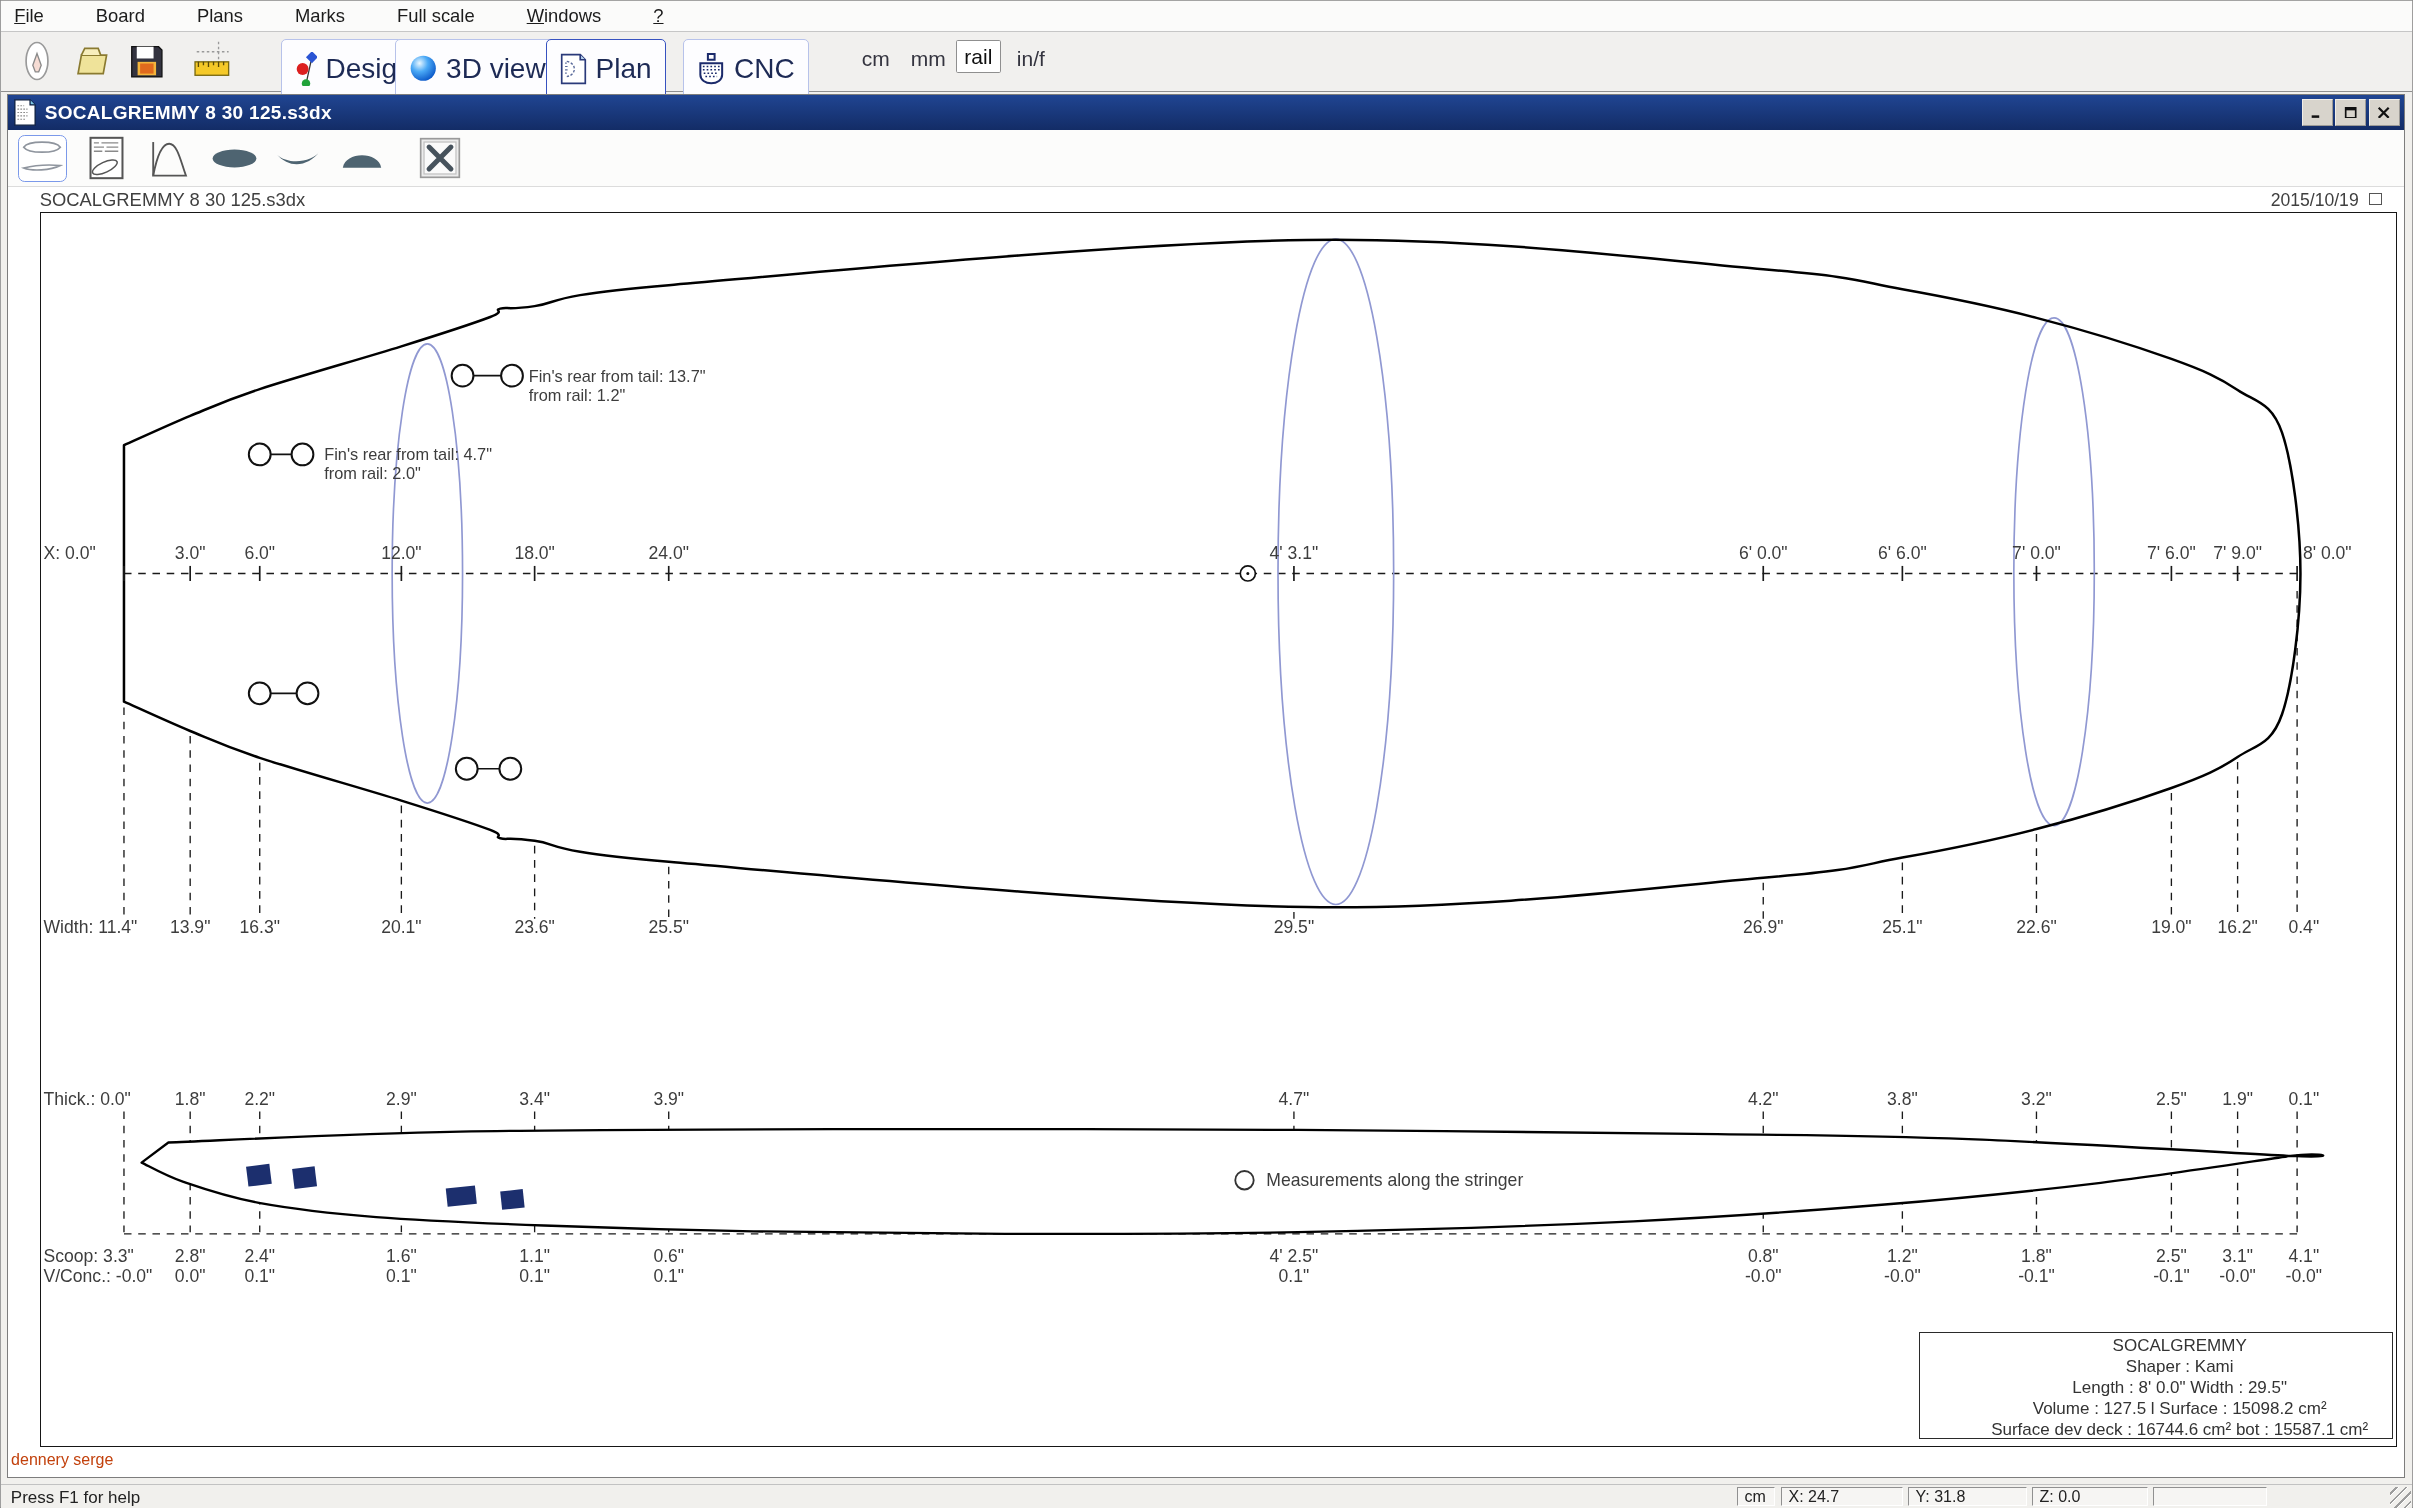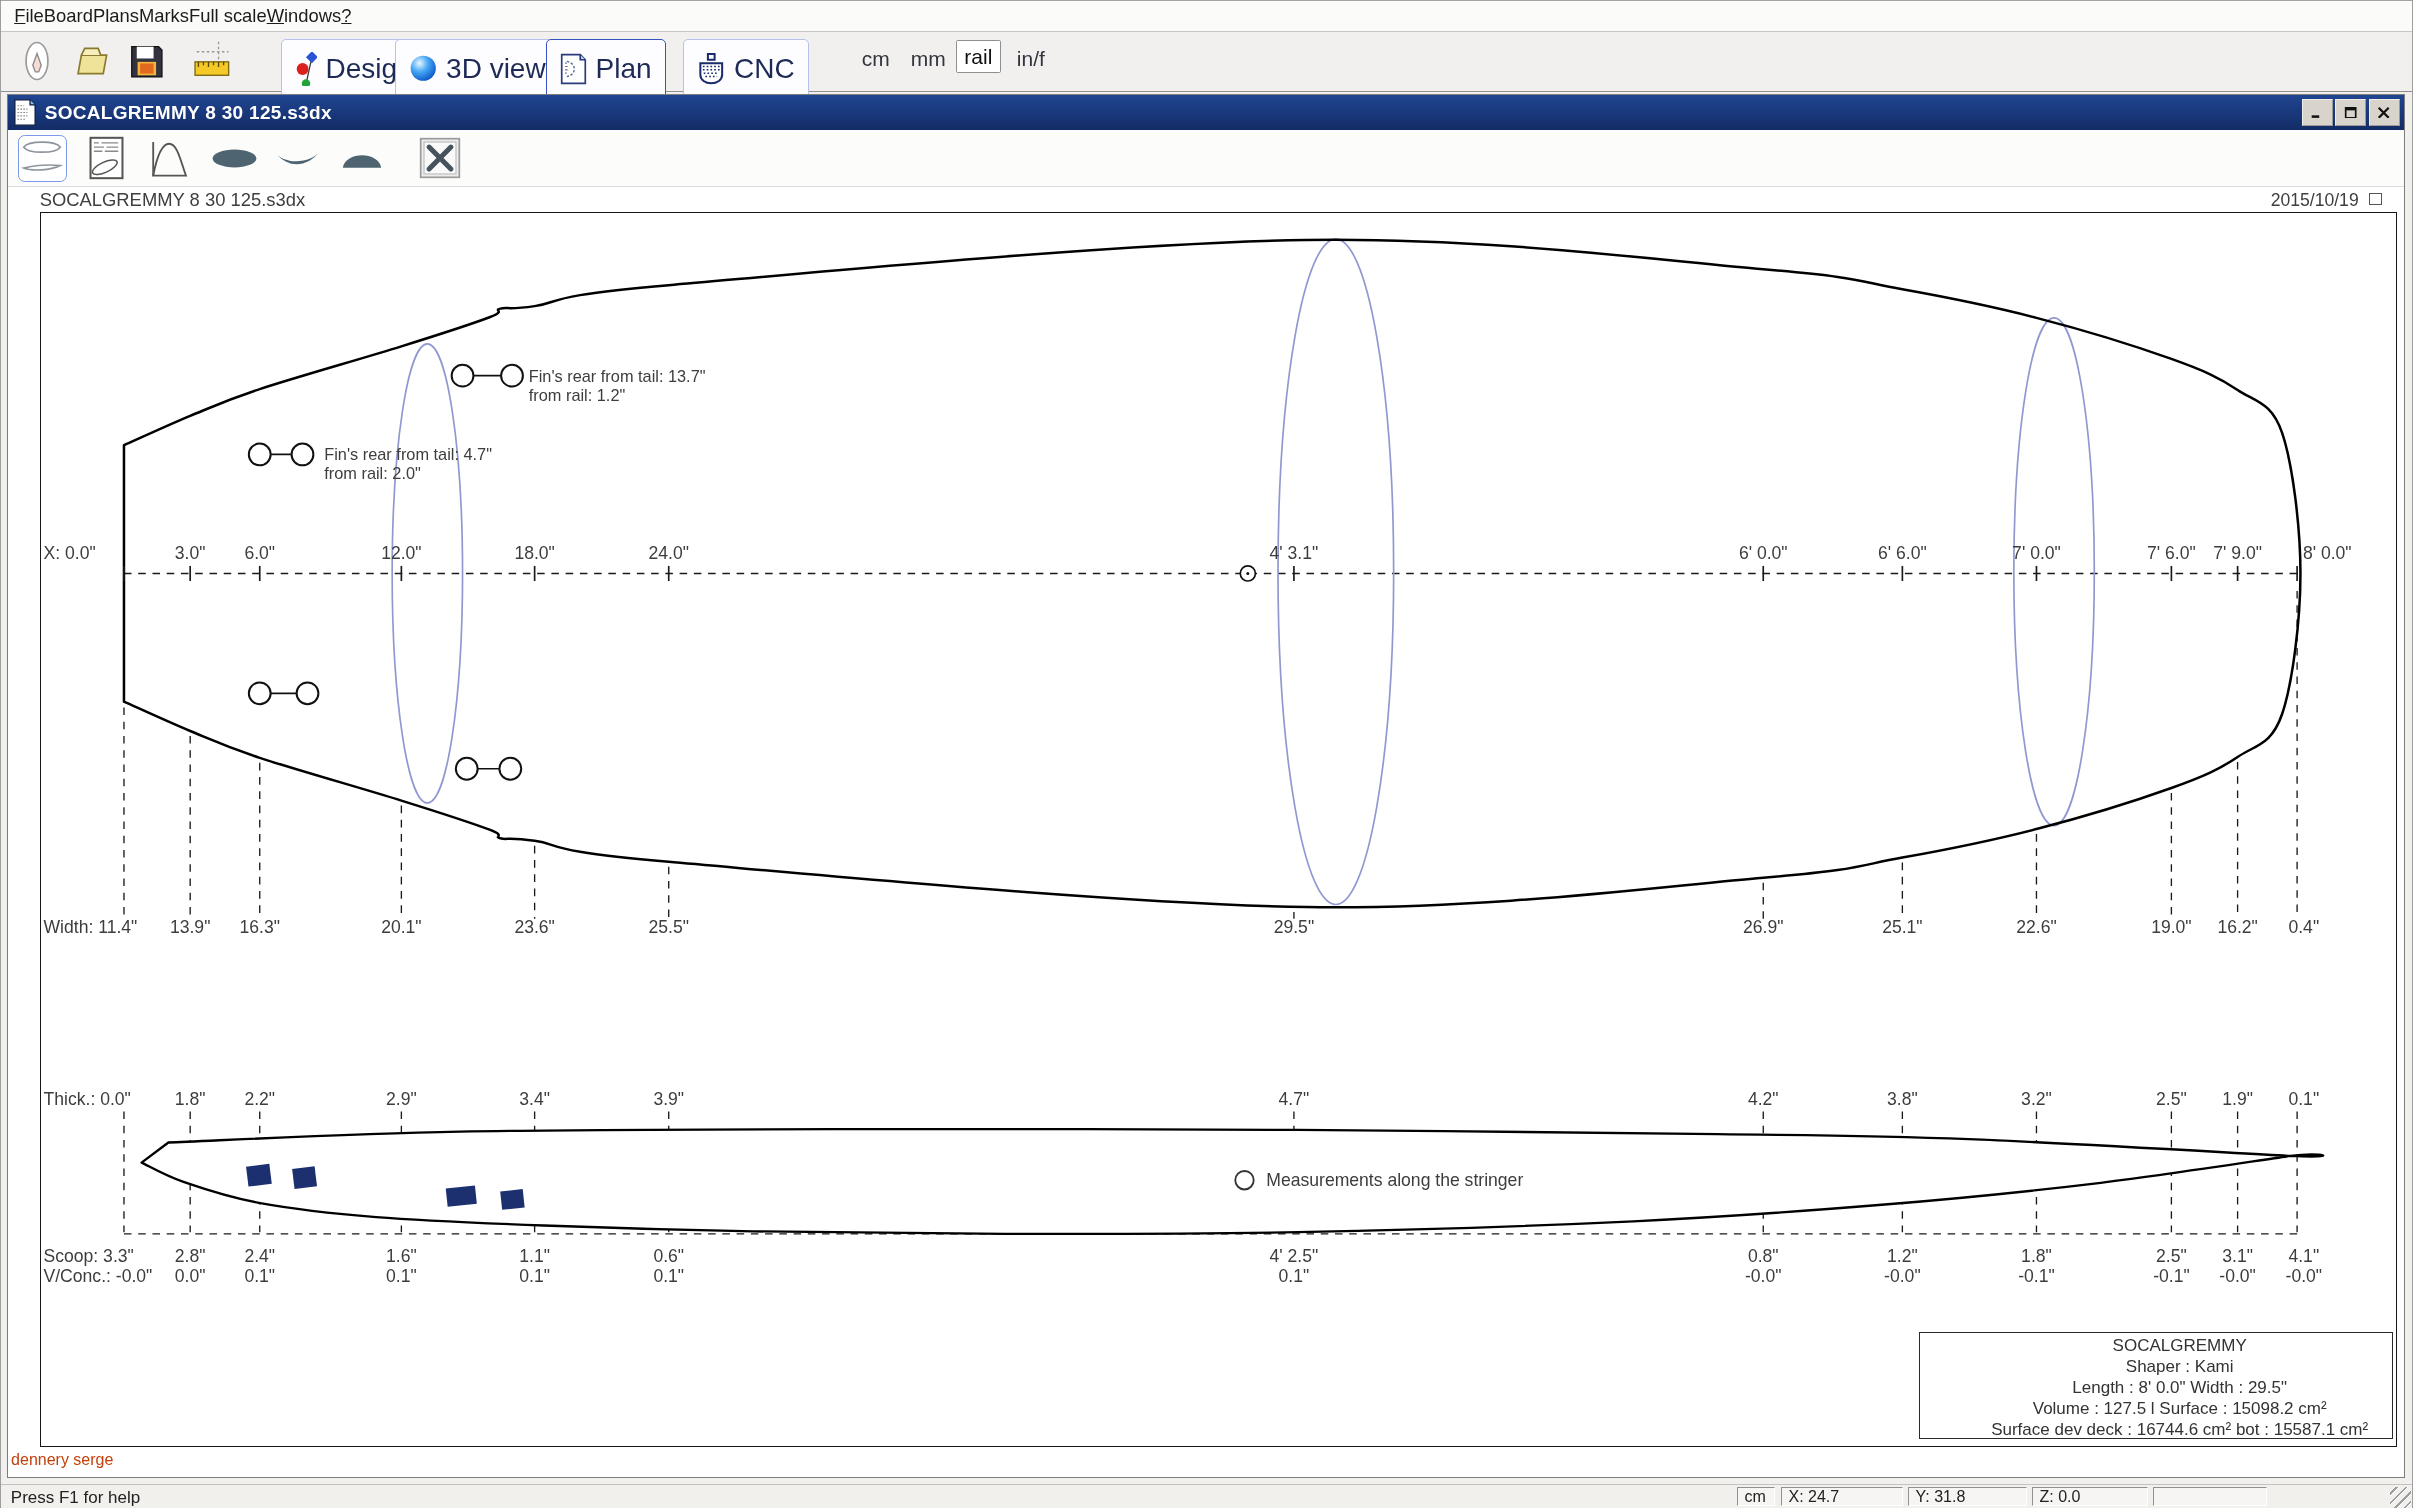--- a/index.html
+++ b/index.html
@@ -2,21 +2,21 @@
 <html style="font-size:13.4px"><head>
 <meta charset="utf-8">
 <style>
   html,body{margin:0;padding:0;background:#e8e7e4;}
   .app{position:relative;width:2413px;height:1508px;background:#f1f0ed;
        font-family:"Liberation Sans",sans-serif;overflow:hidden;
        box-shadow:inset 0 0 0 0.8px #8a8a8a;}
   
   .menubar{position:absolute;left:0.8px;top:0.8px;right:0.8px;height:30px;background:#fbfbfa;
            border-bottom:0.8px solid #c6c6c6;display:flex;align-items:center;
-           padding-left:13.4px;font-size:18.4px;color:#1c1c1c;}
+           padding-left:13.4px;gap:52px;font-size:18.4px;color:#1c1c1c;}
   .menu-item{cursor:default;white-space:nowrap;}
   .menu-item .accel{text-decoration:underline;}
   
   .toolbar{position:absolute;left:0.8px;top:32px;right:0.8px;height:59px;background:#f1f0ee;
            border-bottom:0.8px solid #8f8f8f;}
   .tb-icon{position:absolute;top:8.4px;width:42px;height:42px;}
   .tb-btn{position:absolute;top:6.7px;height:60px;border:0.8px solid #b7c2ea;border-radius:5px;
           background:#fdfdff;display:flex;align-items:center;gap:8.4px;padding:0 13.4px;
           font-size:28px;color:#1d2a55;box-sizing:border-box;}
   .tb-btn.active{border:1.7px solid #3752c0;}

